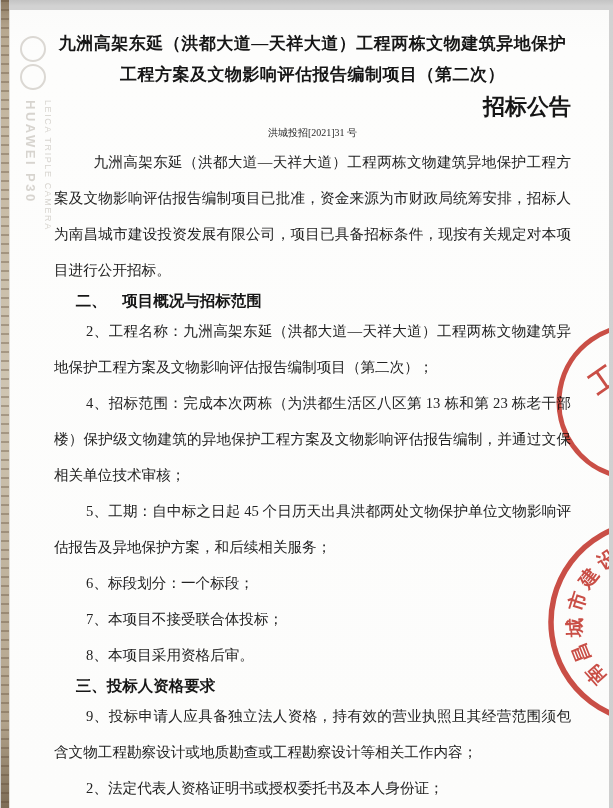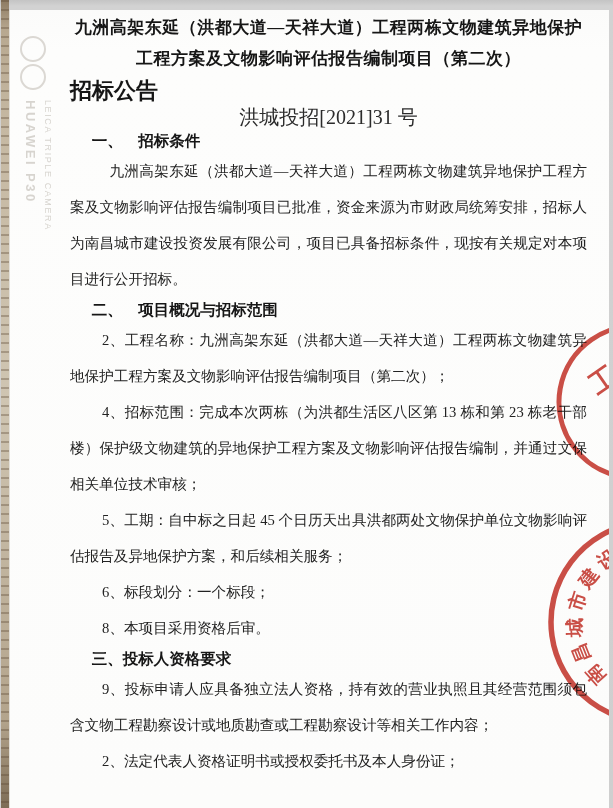--- a/index.html
+++ b/index.html
@@ -33,33 +33,32 @@
     position:absolute;left:10px;width:22px;height:22px;border-radius:50%;
     border:2px solid #dbd8d3;background:transparent;
   }
   .wm-lens.l1{top:12px;}
   .wm-lens.l2{top:40px;}
   .wm-col{position:absolute;white-space:nowrap;transform:rotate(90deg);transform-origin:0 0;color:#d7d4cf;}
   .wm-col.huawei{left:28px;top:76px;font-size:13px;font-weight:bold;letter-spacing:2.5px;font-family:"Liberation Sans",sans-serif;}
   .wm-col.leica{left:43px;top:76px;font-size:9px;letter-spacing:1.6px;font-family:"Liberation Sans",sans-serif;}
   
   .content{
-    position:absolute;left:44px;top:2px;width:517px;
+    position:absolute;left:44px;top:18px;width:517px;
     color:#1e1e1e;
-    margin-left:16px;
   }
   .doc-title{
     margin:0;font-size:17px;font-weight:bold;line-height:31px;
     text-align:center;color:#161616;letter-spacing:.5px;
   }
   .doc-subtitle{
-    margin:2px 0 0 0;font-size:22px;font-weight:bold;line-height:30px;text-align:left;color:#161616;
+    margin:2px 0 0 0;font-size:22px;font-weight:bold;line-height:30px;text-align:right;color:#161616;
   }
   .doc-number{
-    margin:0;font-size:20px;line-height:22px;text-align:center;color:#2b2b2b;
+    margin:0;font-size:10px;line-height:22px;text-align:center;color:#2b2b2b;
   }
   .sec-heading{
     margin:0;font-size:15.5px;font-weight:bold;line-height:25px;color:#161616;
     text-indent:1.4em;
   }
   .body-p{
     margin:0;font-size:14.6px;line-height:36px;text-align:justify;text-justify:inter-ideograph;
     text-indent:2.2em;color:#222;
   }
   .body-p.intro{text-indent:2.7em;}
@@ -81,28 +80,28 @@
       <div class="wm-lens l2"></div>
       <div class="wm-col huawei">HUAWEI P30</div>
       <div class="wm-col leica">LEICA TRIPLE CAMERA</div>
     </div>
 
     <div class="content">
       <h1 class="doc-title">九洲高架东延（洪都大道—天祥大道）工程两栋文物建筑异地保护工程方案及文物影响评估报告编制项目（第二次）</h1>
       <h2 class="doc-subtitle">招标公告</h2>
       <p class="doc-number">洪城投招[2021]31 号</p>
 
-      <h3 class="sec-heading">一、　招标条件</h3>
       <p class="body-p intro">九洲高架东延（洪都大道—天祥大道）工程两栋文物建筑异地保护工程方案及文物影响评估报告编制项目已批准，资金来源为市财政局统筹安排，招标人为南昌城市建设投资发展有限公司，项目已具备招标条件，现按有关规定对本项目进行公开招标。</p>
 
       <h3 class="sec-heading">二、　项目概况与招标范围</h3>
       <p class="body-p">2、工程名称：九洲高架东延（洪都大道—天祥大道）工程两栋文物建筑异地保护工程方案及文物影响评估报告编制项目（第二次）；</p>
       <p class="body-p">4、招标范围：完成本次两栋（为洪都生活区八区第 13 栋和第 23 栋老干部楼）保护级文物建筑的异地保护工程方案及文物影响评估报告编制，并通过文保相关单位技术审核；</p>
       <p class="body-p">5、工期：自中标之日起 45 个日历天出具洪都两处文物保护单位文物影响评估报告及异地保护方案，和后续相关服务；</p>
       <p class="body-p">6、标段划分：一个标段；</p>
+      <p class="body-p">7、本项目不接受联合体投标；</p>
       <p class="body-p">8、本项目采用资格后审。</p>
 
       <h3 class="sec-heading">三、投标人资格要求</h3>
       <p class="body-p">9、投标申请人应具备独立法人资格，持有效的营业执照且其经营范围须包含文物工程勘察设计或地质勘查或工程勘察设计等相关工作内容；</p>
       <p class="body-p">2、法定代表人资格证明书或授权委托书及本人身份证；</p>
     </div>
 
     <svg class="seal seal1" width="170" height="170" viewBox="0 0 170 170">
       <g transform="rotate(-35 85 85)">
         <circle cx="85" cy="85" r="76" fill="none" stroke="#c5362d" stroke-width="5"></circle>

